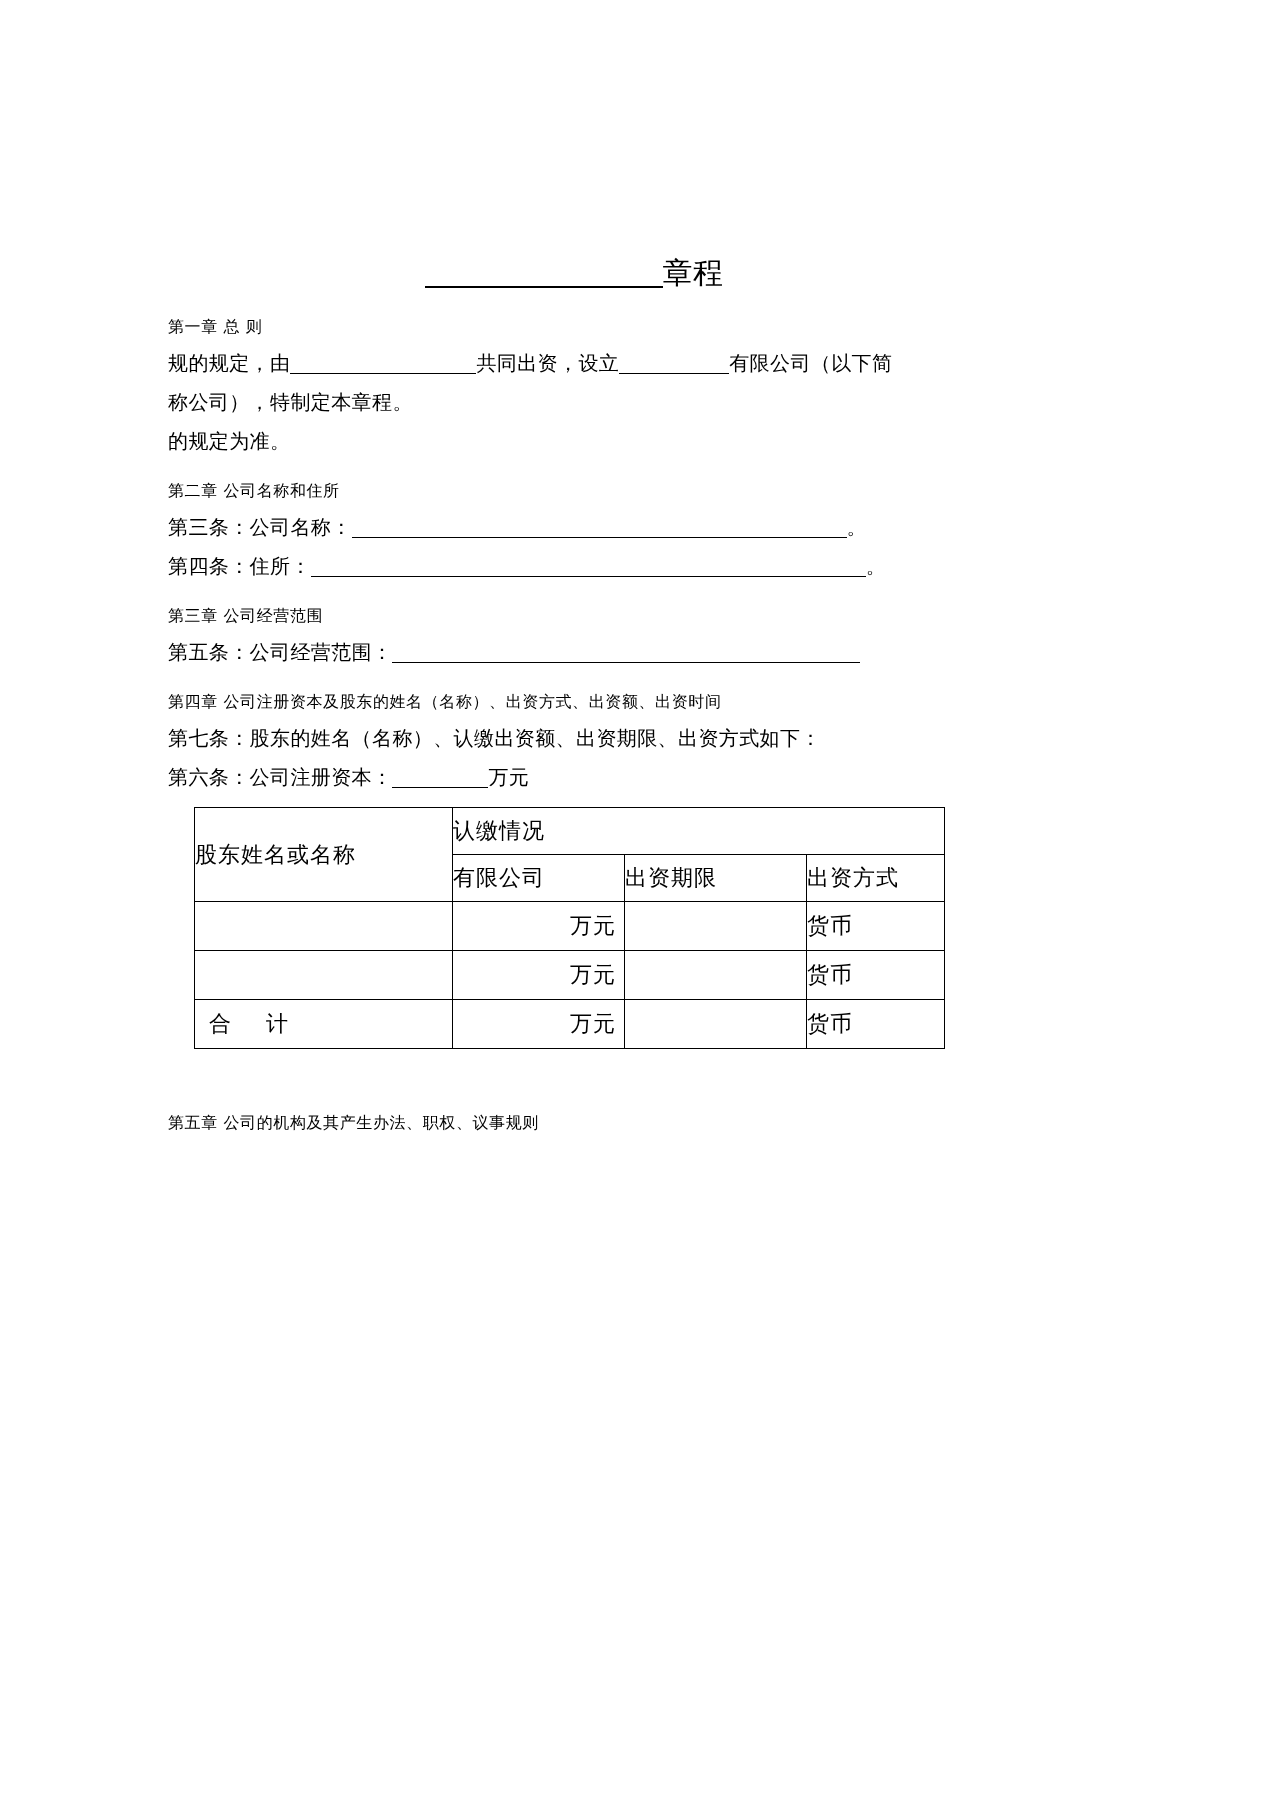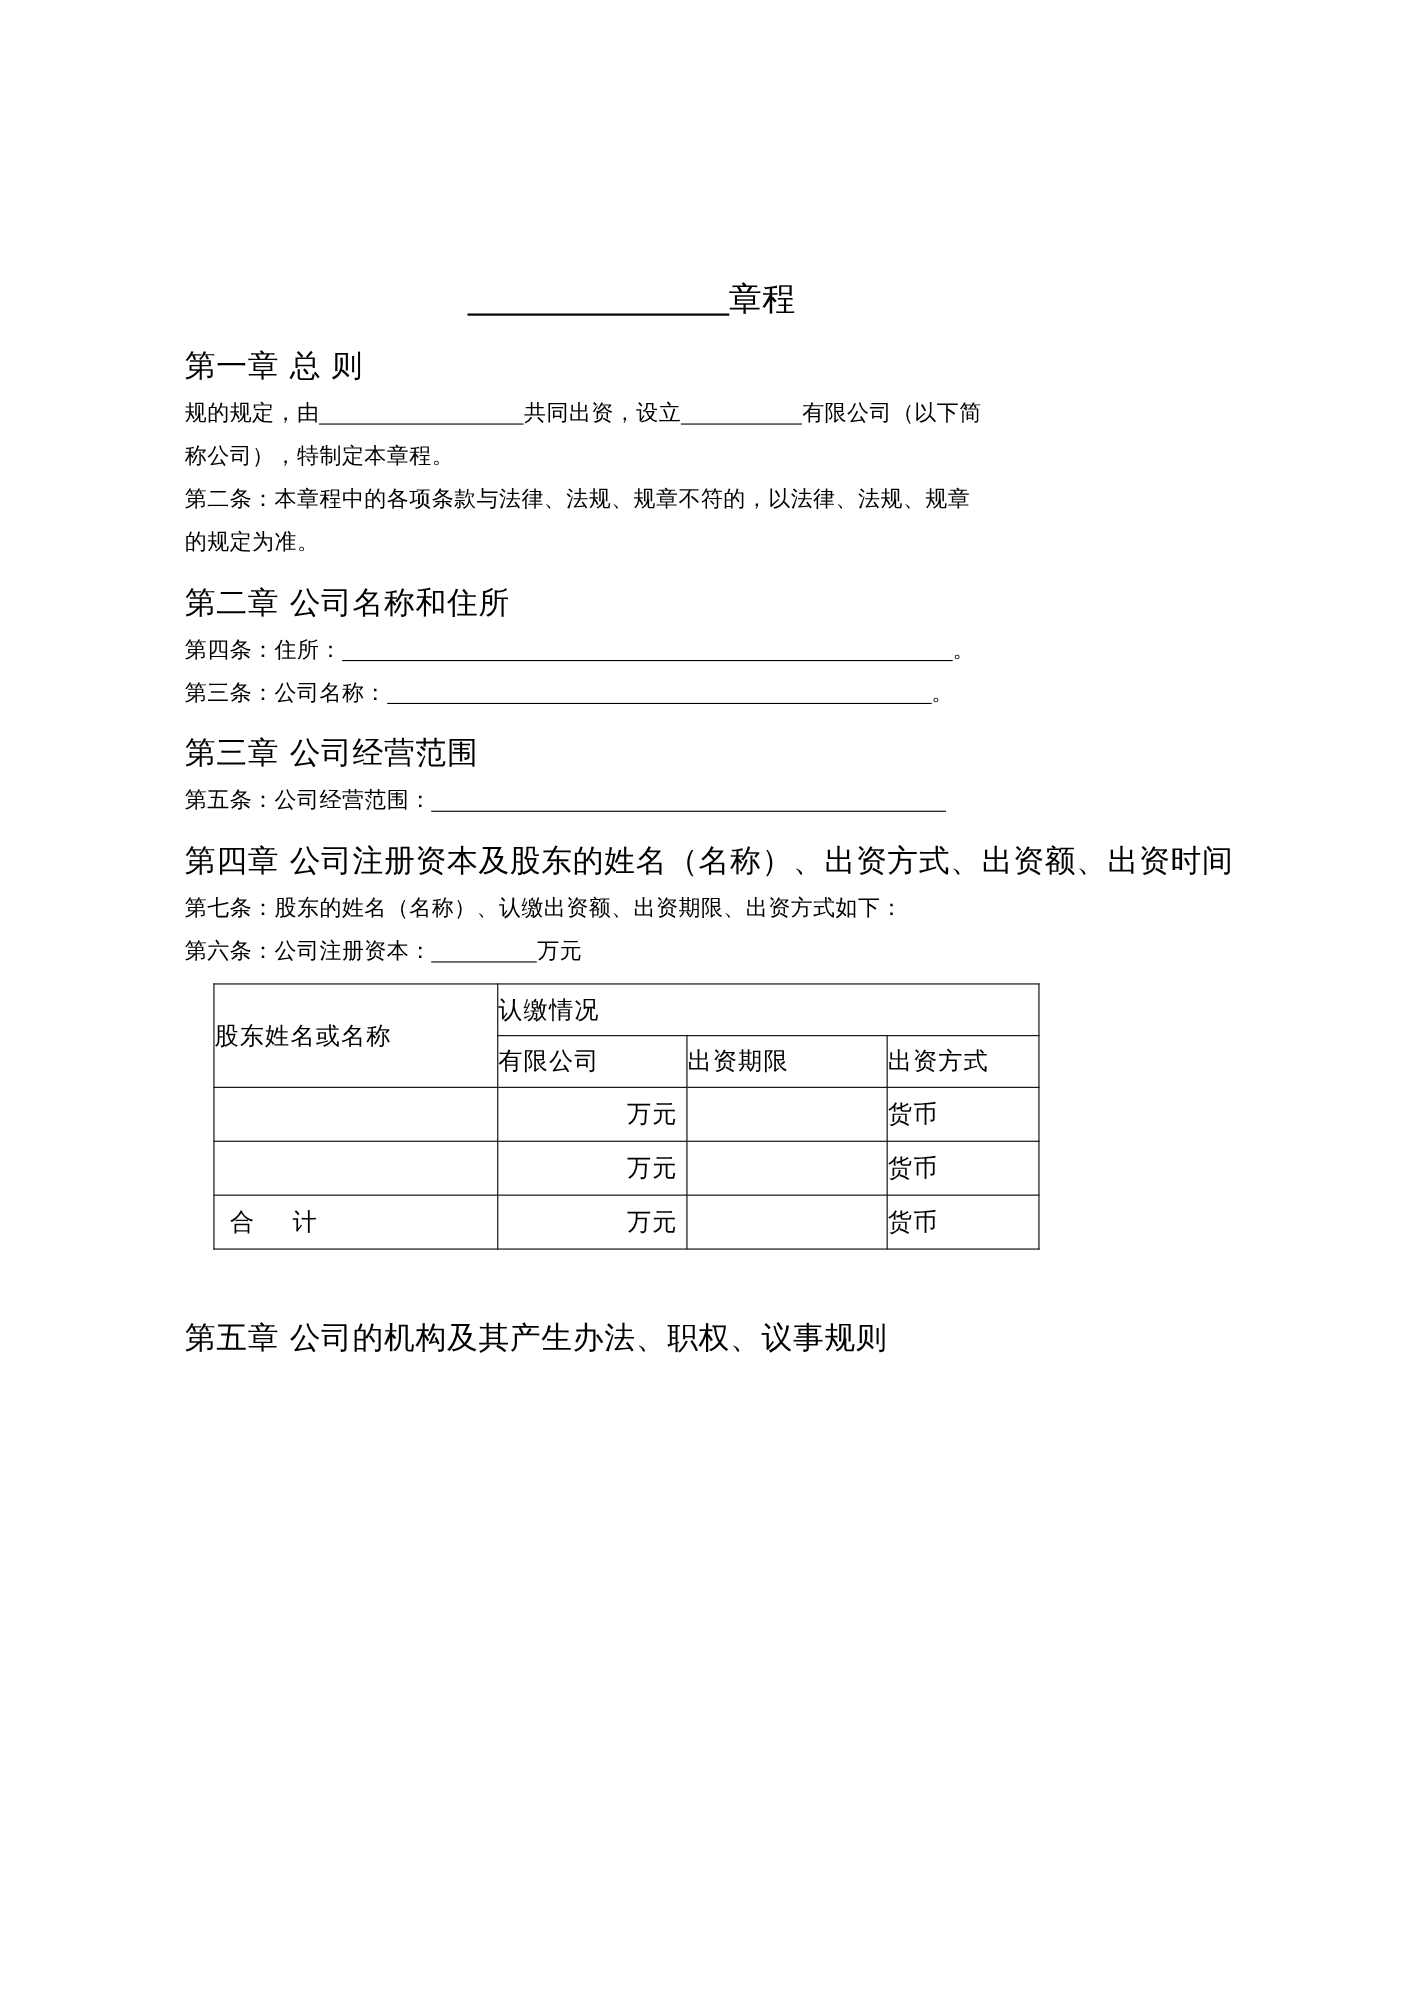--- a/index.html
+++ b/index.html
@@ -39,21 +39,21 @@
   }
   .doc-title .blank {
     display: inline-block;
     border-bottom: 2px solid #000;
     width: 238px;
     vertical-align: -5px;
   }
 
   
   .chapter {
-    font-size: 28px;
+    font-size: 16px;
     line-height: 1.0;
     margin: 0;
     white-space: nowrap;
     letter-spacing: 0.6px;
   }
   .para {
     font-size: 20px;
     line-height: 1.95;
     margin: 0;
     letter-spacing: 0.4px;
@@ -125,30 +125,29 @@
     </div>
 
     <div class="sp-title-gap"></div>
 
     <div class="chapter">第一章  总      则</div>
     <div class="sp-small"></div>
 
     <div class="para para-nowrap"><span>规的规定，由</span><span class="u u-w1"></span><span>共同出资，设立</span><span class="u u-w2"></span><span>有限公司（以下简</span></div>
     <div class="para para-nowrap">称公司），特制定本章程。</div>
 
-    <div class="para para-nowrap">第二条：本章程中的各项条款与法律、法规、规章不符的，以法律、法规、规章</div>
     <div class="para para-nowrap">的规定为准。</div>
 
     <div class="sp-med"></div>
 
     <div class="chapter">第二章   公司名称和住所</div>
     <div class="sp-small"></div>
 
+    <div class="para para-nowrap"><span>第三条：公司名称：</span><span class="u u-w3"></span><span>。</span></div>
     <div class="para para-nowrap"><span>第四条：住所：</span><span class="u u-w4"></span><span>。</span></div>
-    <div class="para para-nowrap"><span>第三条：公司名称：</span><span class="u u-w3"></span><span>。</span></div>
 
     <div class="sp-med"></div>
 
     <div class="chapter">第三章   公司经营范围</div>
     <div class="sp-small"></div>
 
     <div class="para para-nowrap"><span>第五条：公司经营范围：</span><span class="u u-w5"></span></div>
 
     <div class="sp-med"></div>
 

